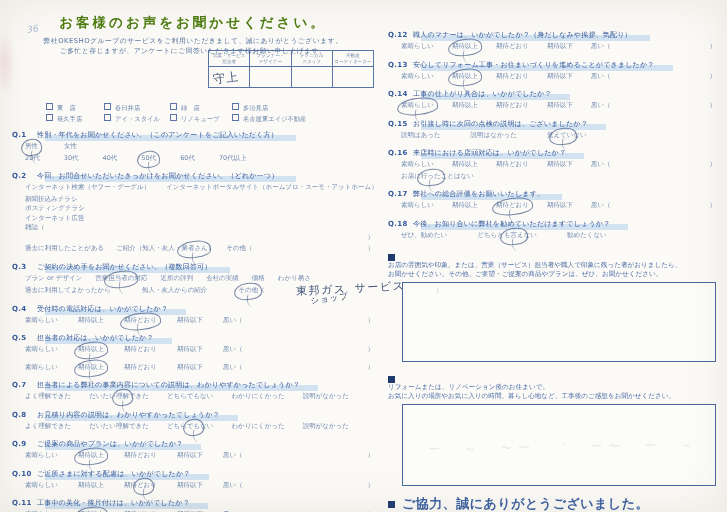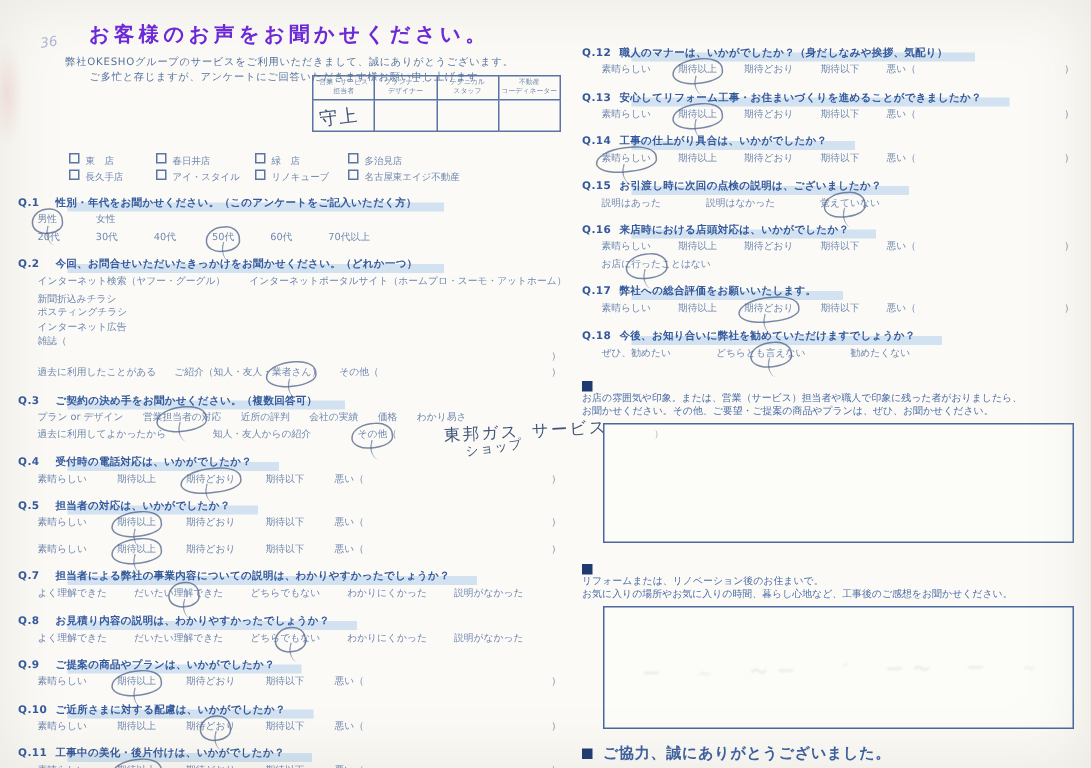--- a/index.html
+++ b/index.html
@@ -8,21 +8,21 @@
   .page::after{content:"";position:absolute;inset:0;box-shadow:inset 0 0 45px rgba(120,118,105,.14);pointer-events:none;}
   .smudge{position:absolute;left:-6px;top:28px;width:22px;height:70px;
     background:radial-gradient(ellipse at center,rgba(225,140,140,.20),transparent 70%);}
   .corner-mark{position:absolute;left:27px;top:24px;font-size:9px;font-style:italic;color:#8495c4;opacity:.65;transform:rotate(-8deg);}
 
   
   .col-left{position:absolute;left:12px;top:8px;width:362px;}
   .col-right{position:absolute;left:388px;top:30px;width:328px;}
 
   
-  .main-title{text-align:center;font-size:13.5px;font-weight:bold;letter-spacing:3px;color:#6d28d9;margin:6px 0 5px 0;}
+  .main-title{text-align:center;font-size:13.5px;font-weight:bold;letter-spacing:3px;color:#4d7c0f;margin:6px 0 5px 0;}
   .intro{text-align:center;font-size:6.8px;line-height:9.5px;color:#54739f;letter-spacing:.5px;}
   .header-zone{position:relative;height:44px;}
   .staff-table{position:absolute;left:196px;top:-6px;width:166px;border-collapse:collapse;table-layout:fixed;}
   .staff-table th,.staff-table td{border:1px solid #5a75a5;padding:0;}
   .staff-table th{font-size:4.6px;font-weight:normal;color:#7188ad;line-height:6px;height:15px;text-align:center;}
   .staff-table td{height:20px;text-align:left;vertical-align:middle;}
   .hand-name{display:inline-block;font-size:12px;color:#3f5377;transform:rotate(-7deg);margin-left:4px;letter-spacing:1px;}
 
   
   .store-rows{margin:2px 0 6px 0;}
@@ -30,21 +30,21 @@
   .store-row .chk:nth-child(1){width:58px;}
   .store-row .chk:nth-child(2){width:66px;}
   .store-row .chk:nth-child(3){width:62px;}
   .chk{white-space:nowrap;}
   .chk .box{display:inline-block;width:5px;height:5px;border:1px solid #5a75a5;margin-right:4px;}
 
   
   .q{margin-bottom:8px;}
   .q-head{display:flex;align-items:center;line-height:10px;}
   .q-id{font-weight:bold;font-size:7px;color:#34599c;width:25px;flex-shrink:0;letter-spacing:.3px;}
-  .q-title{position:relative;z-index:0;font-weight:bold;font-size:7px;color:#34599c;letter-spacing:.2px;white-space:nowrap;}
+  .q-title{position:relative;z-index:0;font-weight:normal;font-size:7px;color:#34599c;letter-spacing:.2px;white-space:nowrap;}
   .q-title::after{content:"";position:absolute;left:8px;right:-18px;bottom:-1px;height:6px;background:rgba(176,206,236,.55);z-index:-1;}
   .opt-row{display:flex;align-items:baseline;padding-left:13px;line-height:9.5px;margin-top:2px;font-size:6.5px;color:#6e87b0;}
   .opt{white-space:nowrap;}
   .push{margin-left:auto;}
 
   
   .circled{position:relative;display:inline-block;}
   .circled::after{content:"";position:absolute;left:-4px;right:-4px;top:-3px;bottom:-4px;
     border:1.2px solid rgba(78,97,138,.75);border-radius:55% 45% 50% 50%/62% 55% 45% 52%;
     transform:rotate(-6deg);pointer-events:none;}
@@ -57,21 +57,21 @@
 
   
   .comment{margin-top:13px;}
   .c-label{display:flex;font-size:6.6px;line-height:9px;color:#4c6ca6;flex-direction:column;}
   .bullet{width:7px;height:7px;background:#1f3a6e;margin:1px 7px 0 0;flex-shrink:0;}
   .c-lines{white-space:nowrap;}
   .c-box{position:relative;border:1px solid #4a67a0;margin:3px 0 0 14px;background:rgba(255,255,255,.4);}
   .c-box.b1{height:78px;}
   .c-box.b2{height:80px;}
   .scribble{position:absolute;left:8%;top:42%;width:86%;font-size:12px;color:#6b7890;opacity:.16;filter:blur(.6px);transform:rotate(-1deg);letter-spacing:6px;white-space:nowrap;overflow:hidden;}
-  .thanks{display:flex;align-items:center;margin-top:9px;font-size:10px;font-weight:bold;color:#3b5fa0;letter-spacing:.5px;}
+  .thanks{display:flex;align-items:center;margin-top:9px;font-size:13px;font-weight:bold;color:#3b5fa0;letter-spacing:.5px;}
 </style>
 </head>
 <body>
 
 <div class="page">
   <div class="smudge"></div>
   <div class="corner-mark">36</div>
 
   <div class="col-left">
     <div class="main-title">お客様のお声をお聞かせください。</div>

